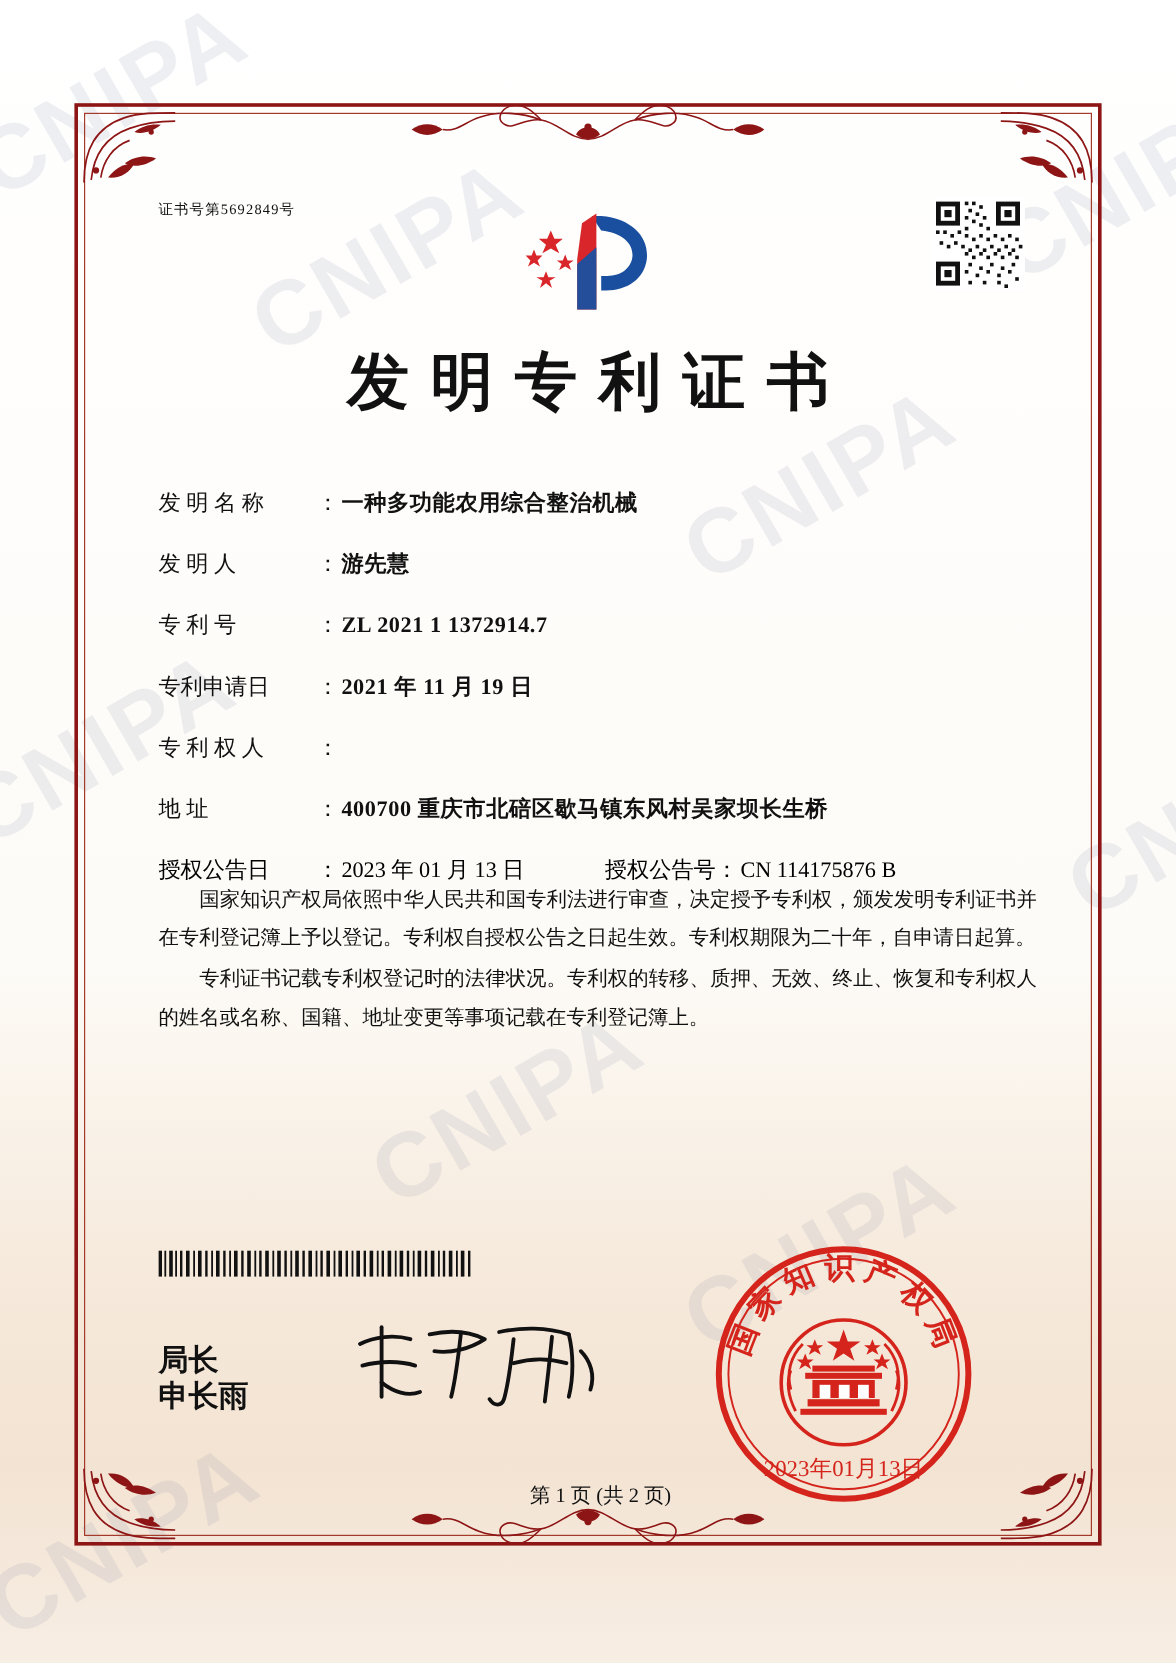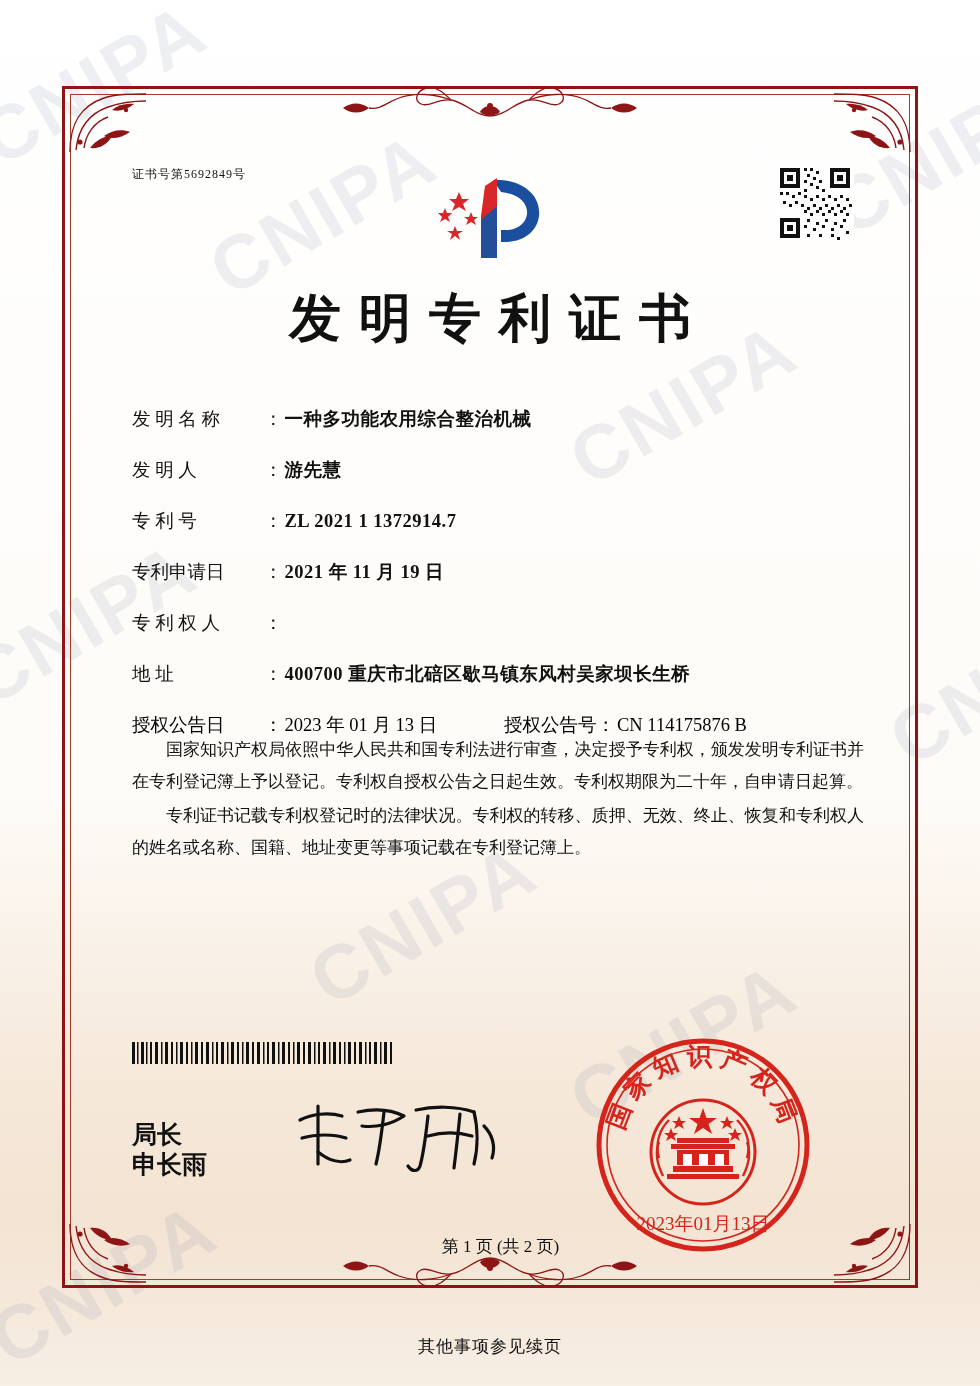--- a/index.html
+++ b/index.html
@@ -630,15 +630,14 @@
           <textPath href="#sealTextPath" startOffset="50%" text-anchor="middle">国家知识产权局</textPath>
         </text>
         <text x="111" y="196" text-anchor="middle" font-family="'Liberation Serif', serif" font-size="19" fill="#d4241c">2023年01月13日</text>
       </svg>
     </div>
 
     <div class="page-no">第 1 页 (共 2 页)</div>
 
   </div>
 
-  <div class="footer-note">其他事项参见续页</div>
 
 </div>
 
 </body></html>

